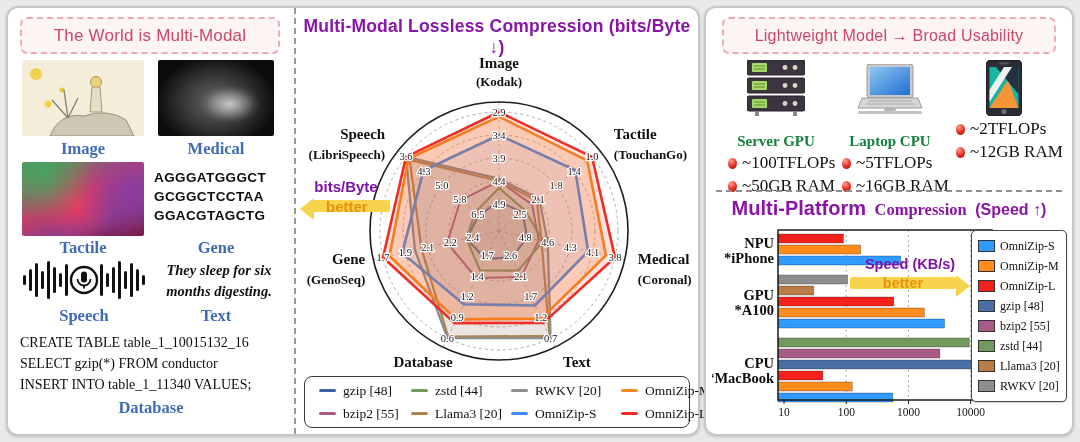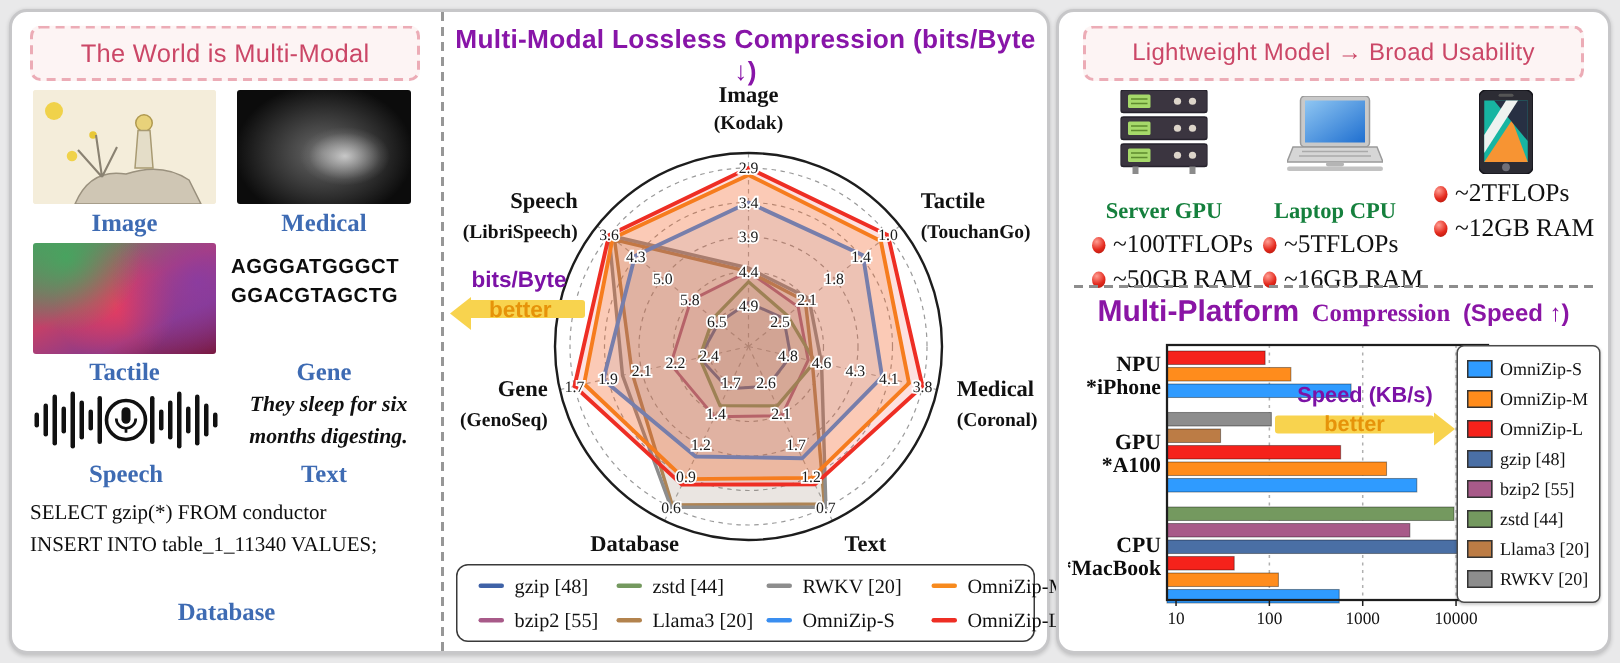--- a/index.html
+++ b/index.html
@@ -120,20 +120,21 @@
         <path d="M70 27 L68 52 L80 52 L78 27 Z" fill="#e4ddc8" stroke="#a89a72" stroke-width="1"></path>
       </svg>
     </div>
     <div class="pic" id="picMedical"></div>
     <div class="modLabel" style="left:14px;top:131px;width:122px;">Image</div>
     <div class="modLabel" style="left:150px;top:131px;width:116px;">Medical</div>
 
     <div class="pic" id="picTactile"></div>
     <div class="geneText">
       <div>AGGGATGGGCT</div>
+      <div>GCGGCTCCTAA</div>
       <div>GGACGTAGCTG</div>
     </div>
     <div class="modLabel" style="left:14px;top:230px;width:122px;">Tactile</div>
     <div class="modLabel" style="left:150px;top:230px;width:116px;">Gene</div>
 
     <div id="waveWrap">
       <svg width="124" height="44" viewBox="0 0 124 44">
         <g fill="#111">
           <rect x="1" y="17" width="3" height="10" rx="1.5"></rect>
           <rect x="7" y="11" width="3" height="22" rx="1.5"></rect>
@@ -161,20 +162,21 @@
       </svg>
     </div>
     <div class="quoteText">
       <div>They sleep for six</div>
       <div>months digesting.</div>
     </div>
     <div class="modLabel" style="left:14px;top:298px;width:124px;">Speech</div>
     <div class="modLabel" style="left:150px;top:298px;width:116px;">Text</div>
 
     <div class="sqlText">
+      <div>CREATE TABLE table_1_10015132_16</div>
       <div>SELECT gzip(*) FROM conductor</div>
       <div>INSERT INTO table_1_11340 VALUES;</div>
     </div>
     <div class="modLabel" style="left:0;top:390px;width:286px;">Database</div>
   </div>
 
   <div id="midPanel">
     <div id="midTitle">Multi-Modal Lossless Compression (bits/Byte ↓)</div>
     <svg id="radarSvg" width="402" height="358">
         <circle cx="203" cy="201" r="119" fill="none" stroke="#9a9a9a" stroke-width="0.8" stroke-dasharray="3 3"></circle>

